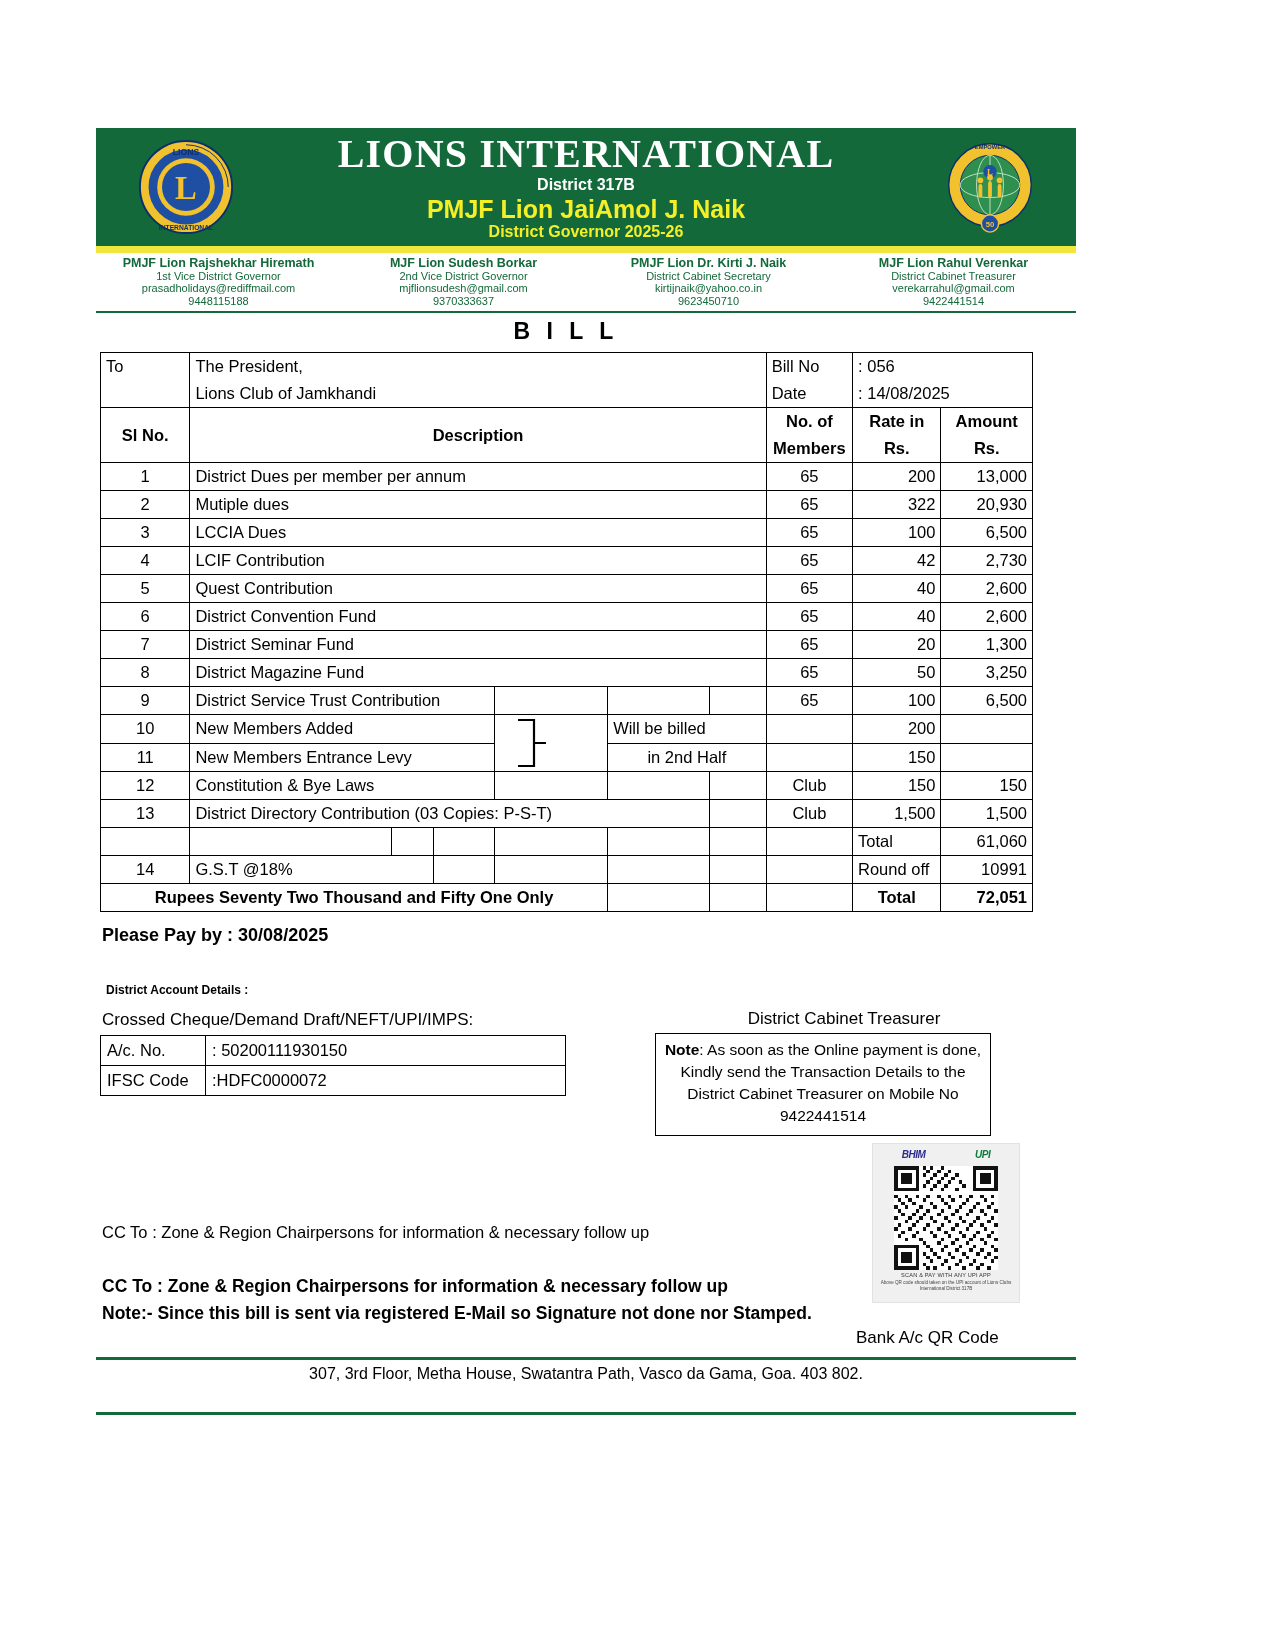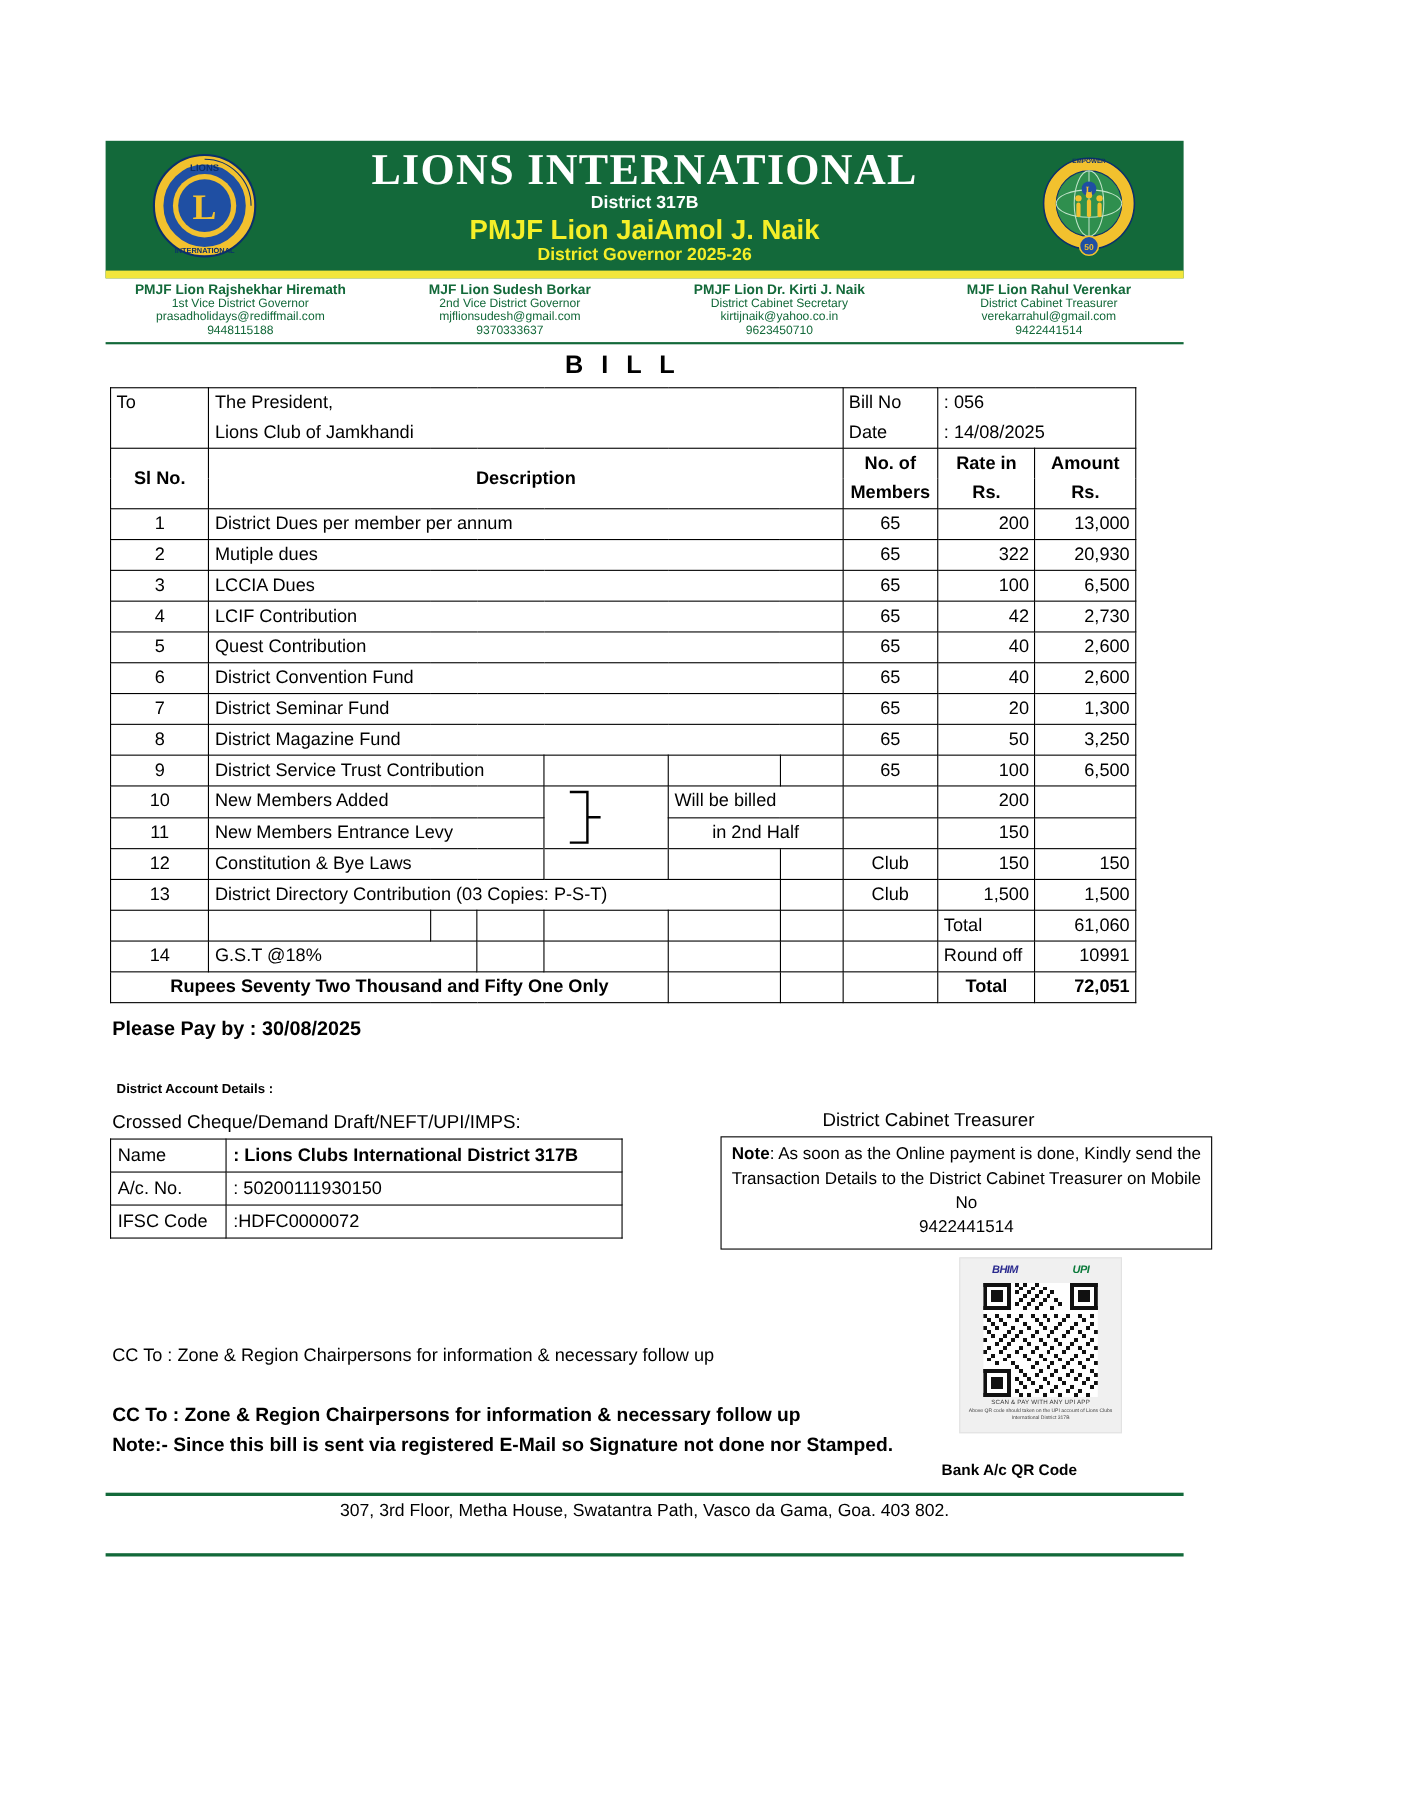--- a/index.html
+++ b/index.html
@@ -183,21 +183,21 @@
     left: 655px;
     top: 1009px;
     width: 378px;
     text-align: center;
     font-size: 17px;
   }
   .note-box {
     position: absolute;
     left: 655px;
     top: 1033px;
-    width: 447px;
+    width: 336px;
     height: 103px;
     border: 1.5px solid #000;
     box-sizing: border-box;
     padding: 5px 8px;
     font-size: 15.5px;
     line-height: 1.43;
     text-align: center;
   }
   .note-box .nb-label { font-weight: bold; }
 
@@ -271,22 +271,22 @@
     position: absolute;
     left: 102px;
     top: 1303px;
     font-size: 17.5px;
     font-weight: bold;
   }
   .qr-caption {
     position: absolute;
     left: 856px;
     top: 1328px;
-    font-size: 14px;
-    font-weight: bold;
+    font-size: 17px;
+    font-weight: normal;
   }
 
   
   .footer-rule {
     position: absolute;
     left: 96px;
     top: 1357px;
     width: 980px;
     border-top: 3px solid #13693a;
   }
@@ -576,24 +576,20 @@
   </tbody>
     </table>
 
   <div class="pay-by">Please Pay by : 30/08/2025</div>
 
   <div class="acct-head">District Account Details :</div>
   <div class="acct-sub">Crossed Cheque/Demand Draft/NEFT/UPI/IMPS:</div>
 
   <table class="acct">
     <tbody>
-        <tr>
-      <td class="lbl">Name</td>
-      <td class="bold">: Lions Clubs International District 317B</td>
-    </tr>
     <tr>
       <td class="lbl">A/c. No.</td>
       <td>: 50200111930150</td>
     </tr>
     <tr>
       <td class="lbl">IFSC Code</td>
       <td>:HDFC0000072</td>
     </tr>
   </tbody>
     </table>

